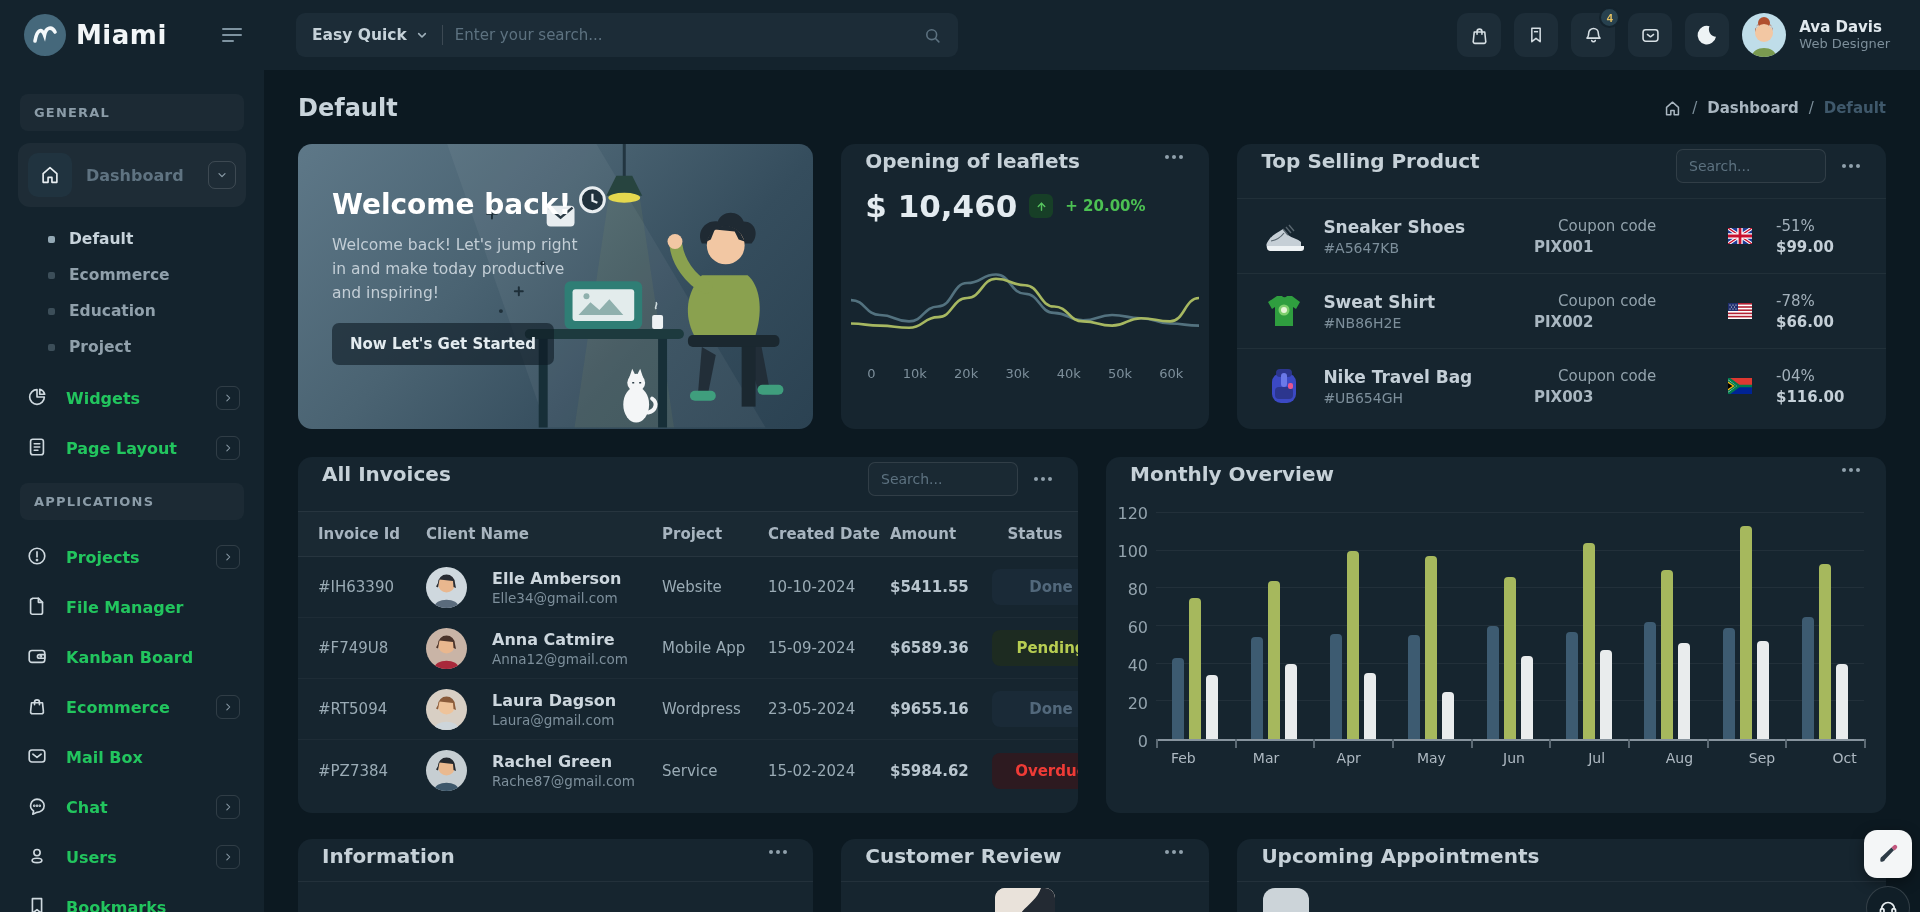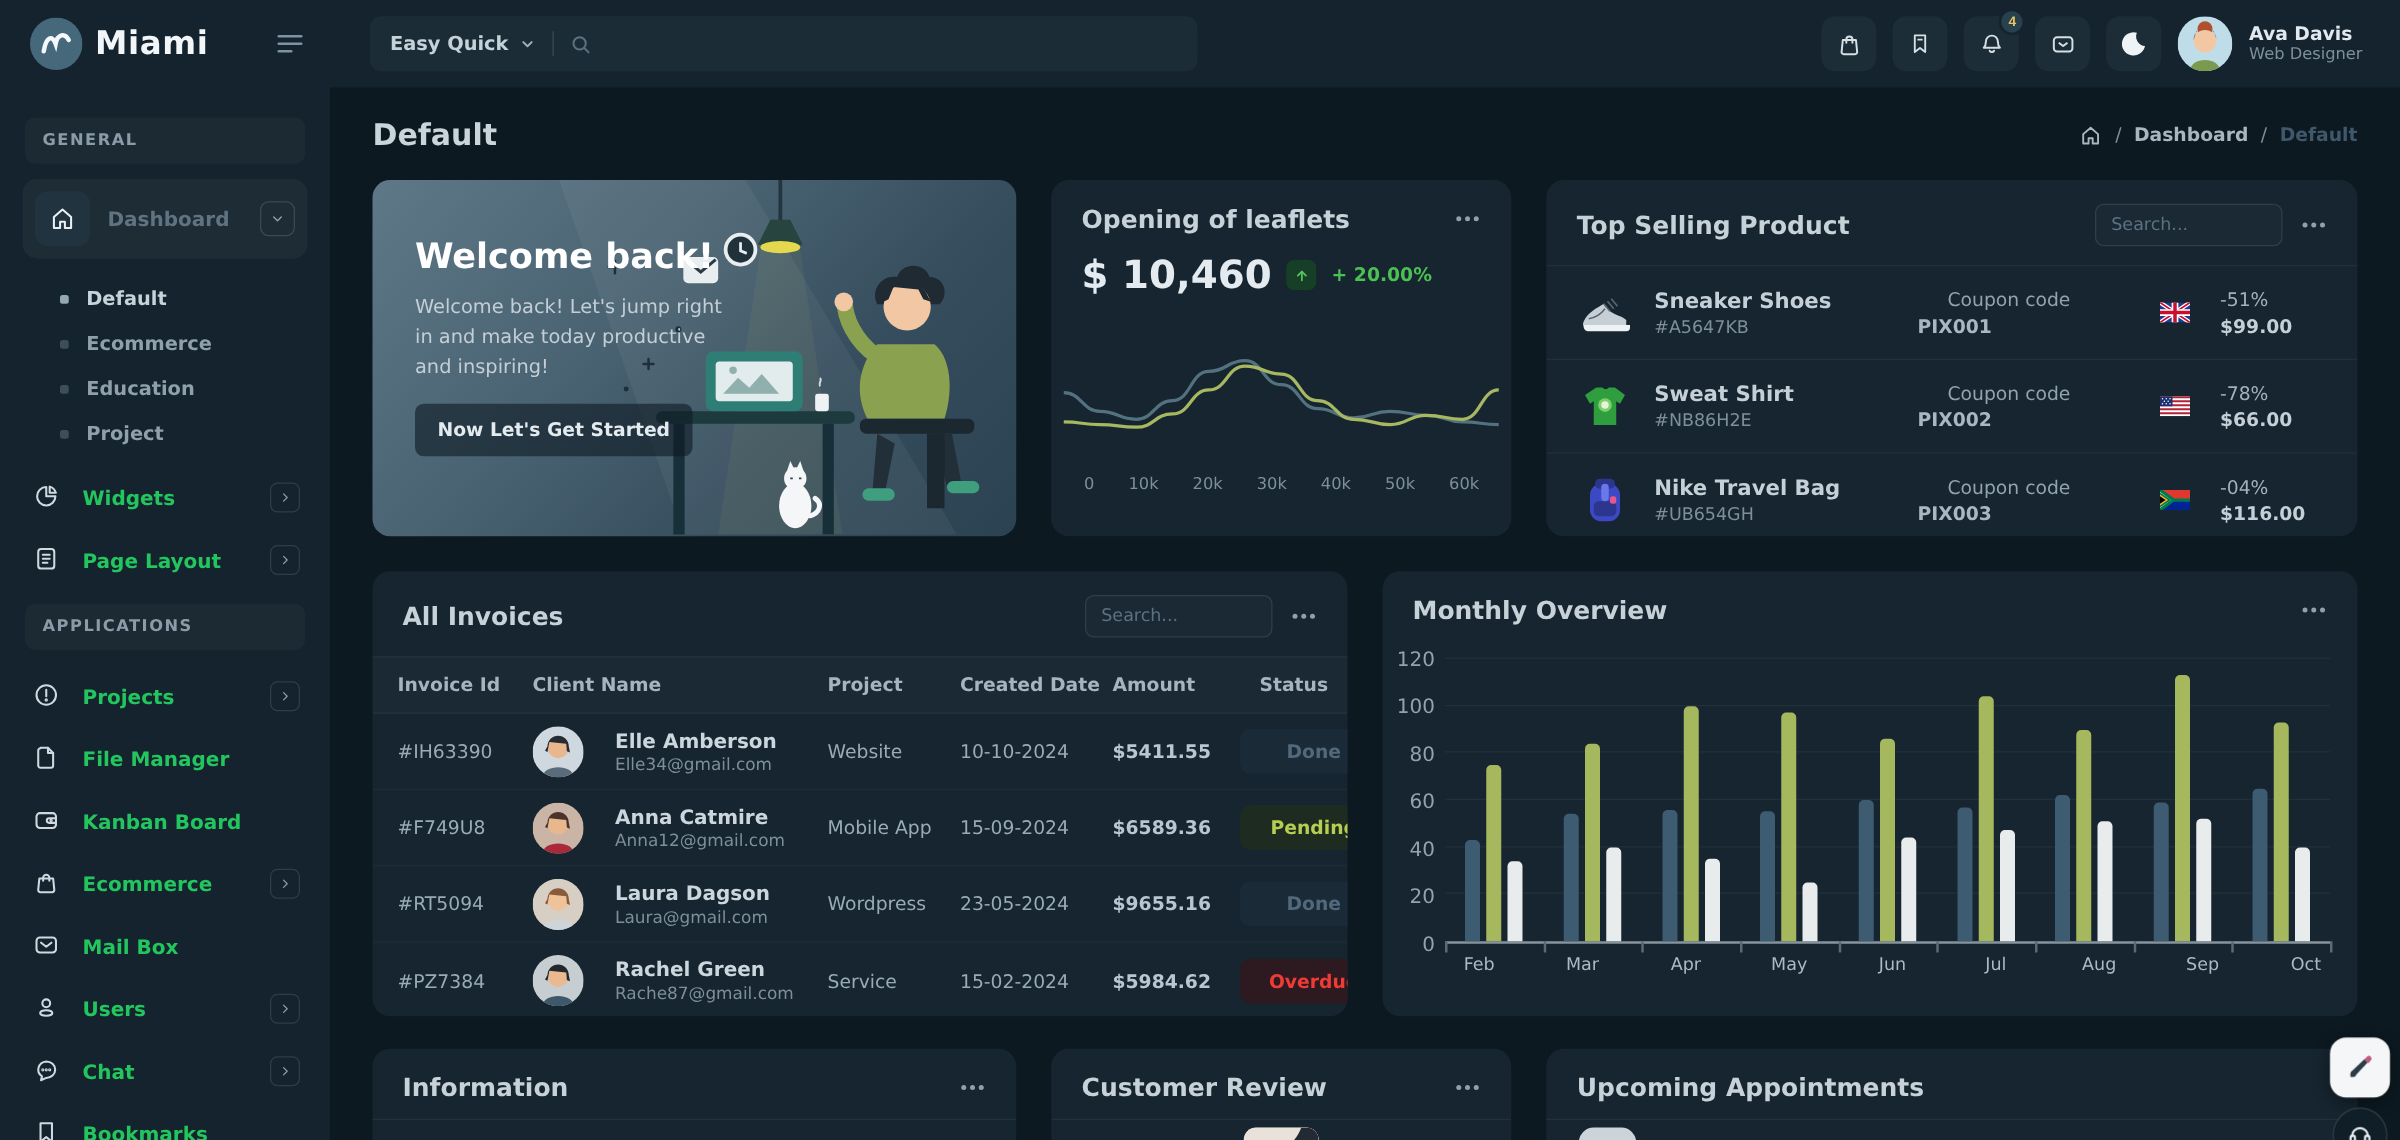--- a/index.html
+++ b/index.html
@@ -61,21 +61,21 @@
   .breadcrumb { display:flex; align-items:center; gap:10px; font-size:15px; color:#a9b6c0; font-weight:600; }
   .breadcrumb .sep { color:#7d8f9b; font-weight:400; }
   .breadcrumb .crumb.last { color:#3f586b; }
   .breadcrumb .home { color:#aab7c1; }
 
   .row { display:grid; gap:28px; }
   .row1 { grid-template-columns:518fr 370fr 652fr; height:285px; }
   .row2 { grid-template-columns:1fr 1fr; height:356px; margin-top:28px; }
   .row3 { grid-template-columns:518fr 370fr 652fr; height:230px; margin-top:26px; }
   .card { background:#16252f; border-radius:14px; overflow:hidden; position:relative; }
-  .card-head { display:flex; align-items:center; justify-content:space-between; padding:19px 24px 15px; }
+  .card-head { display:flex; justify-content:space-between; padding:5px 24px 15px; }
   .card-title { font-size:20px; font-weight:700; color:#c6d1d8; }
   .dots { background:none; border:none; cursor:pointer; display:flex; gap:3px; padding:6px 2px; }
   .dots i { width:4px; height:4px; border-radius:50%; background:#90a1ac; }
   .head-tools { display:flex; align-items:center; gap:14px; }
   .mini-search { width:150px; height:34px; background:#1a2933; border:1px solid rgba(255,255,255,.10); border-radius:7px; padding:0 12px; color:#aebbc4; font-size:14px; font-family:inherit; outline:none; }
   .mini-search::placeholder { color:#5d7280; }
   .hr { border-bottom:1px solid rgba(255,255,255,.06); }
 
   
   .welcome { background:linear-gradient(132deg,#5e7888 0%, #4a6372 38%, #354d5d 68%, #2b4252 100%); }
@@ -288,41 +288,41 @@
             <svg width="22" height="22" viewBox="0 0 24 24" fill="none" stroke="currentColor" stroke-width="1.8" stroke-linecap="round" stroke-linejoin="round">
               <rect x="3.5" y="5.5" width="17" height="13" rx="3"></rect>
               <polyline points="7.5,10 12,13.5 16.5,10"></polyline>
             </svg>
           </span>
           <span class="n-lbl">Mail Box</span>
         </div>
         <div class="nav-item">
           <span class="n-ic">
             <svg width="22" height="22" viewBox="0 0 24 24" fill="none" stroke="currentColor" stroke-width="1.8" stroke-linecap="round" stroke-linejoin="round">
-              <circle cx="12" cy="8.3" r="3.4"></circle>
-              <ellipse cx="12" cy="16.8" rx="5.3" ry="2.4"></ellipse>
-            </svg>
-          </span>
-          <span class="n-lbl">Users</span>
-          <span class="n-chev">
-            <svg width="14" height="14" viewBox="0 0 24 24" fill="none" stroke="currentColor" stroke-width="1.8" stroke-linecap="round" stroke-linejoin="round">
-              <polyline points="10,7 15,12 10,17"></polyline>
-            </svg>
-          </span>
-        </div>
-        <div class="nav-item">
-          <span class="n-ic">
-            <svg width="22" height="22" viewBox="0 0 24 24" fill="none" stroke="currentColor" stroke-width="1.8" stroke-linecap="round" stroke-linejoin="round">
               <path d="M12 4.5a7.8 7.2 0 0 1 0 14.4l-4.6 2 .9-3.4A7.8 7.2 0 0 1 12 4.5Z"></path>
               <circle cx="9" cy="11.8" r="0.5"></circle>
               <circle cx="12" cy="11.8" r="0.5"></circle>
               <circle cx="15" cy="11.8" r="0.5"></circle>
             </svg>
           </span>
           <span class="n-lbl">Chat</span>
+          <span class="n-chev">
+            <svg width="14" height="14" viewBox="0 0 24 24" fill="none" stroke="currentColor" stroke-width="1.8" stroke-linecap="round" stroke-linejoin="round">
+              <polyline points="10,7 15,12 10,17"></polyline>
+            </svg>
+          </span>
+        </div>
+        <div class="nav-item">
+          <span class="n-ic">
+            <svg width="22" height="22" viewBox="0 0 24 24" fill="none" stroke="currentColor" stroke-width="1.8" stroke-linecap="round" stroke-linejoin="round">
+              <circle cx="12" cy="8.3" r="3.4"></circle>
+              <ellipse cx="12" cy="16.8" rx="5.3" ry="2.4"></ellipse>
+            </svg>
+          </span>
+          <span class="n-lbl">Users</span>
           <span class="n-chev">
             <svg width="14" height="14" viewBox="0 0 24 24" fill="none" stroke="currentColor" stroke-width="1.8" stroke-linecap="round" stroke-linejoin="round">
               <polyline points="10,7 15,12 10,17"></polyline>
             </svg>
           </span>
         </div>
         <div class="nav-item">
           <span class="n-ic">
             <svg width="22" height="22" viewBox="0 0 24 24" fill="none" stroke="currentColor" stroke-width="1.8" stroke-linecap="round" stroke-linejoin="round">
               <path d="M7 4h10v16l-5-4-5 4Z"></path>
@@ -337,20 +337,21 @@
 
     <header class="topbar">
       <div class="searchbar">
         <button class="quick">
           <span>Easy Quick</span>
           <svg width="16" height="16" viewBox="0 0 24 24" fill="none" stroke="currentColor" stroke-width="2.4" stroke-linecap="round" stroke-linejoin="round">
               <polyline points="7,10 12,15 17,10"></polyline>
             </svg>
         </button>
         <span class="vdiv"></span>
+        <input placeholder="Enter your search..." style="">
         <span class="search-ic">
           <svg width="19" height="19" viewBox="0 0 24 24" fill="none" stroke="currentColor" stroke-width="2" stroke-linecap="round">
               <circle cx="11" cy="11" r="6.2"></circle>
               <line x1="15.8" y1="15.8" x2="20" y2="20"></line>
             </svg>
         </span>
       </div>
       <div class="top-spacer"></div>
       <div class="top-actions">
         <button class="icon-btn">

